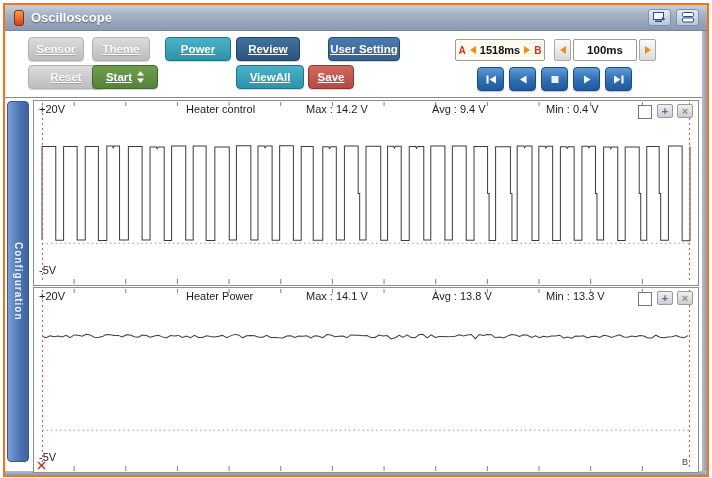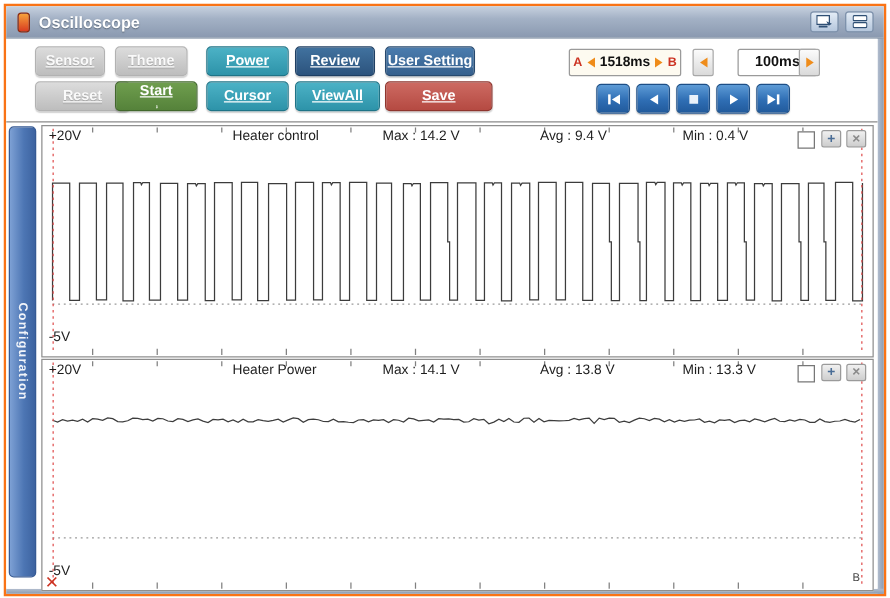--- a/index.html
+++ b/index.html
@@ -17,32 +17,32 @@
   .frame-right{position:absolute;top:26px;right:0;bottom:0;width:5px;background:linear-gradient(90deg,#b3becf,#8d9cb2);}
   .frame-bottom{position:absolute;left:0;right:0;bottom:0;height:4px;background:linear-gradient(#b3becf,#8d9cb2);}
   
   .toolbar{position:absolute;top:26px;left:0;right:5px;height:66px;background:#fff;}
   .btn{position:absolute;height:24px;border-radius:4px;color:#fff;font-weight:bold;font-size:11.5px;
     display:flex;align-items:center;justify-content:center;gap:5px;white-space:nowrap;
     border:1px solid rgba(0,0,0,.25);box-shadow:0 1px 1px rgba(0,0,0,.18);text-decoration:underline;}
   .btn-gray{background:linear-gradient(#dcdcdc,#bdbdbd);border-color:#b2b2b2;color:#fafafa;text-shadow:0 1px 0 #a6a6a6;}
   .btn-teal{background:linear-gradient(#4cb2c6,#2d93a9);border-color:#1f7487;}
   .btn-navy{background:linear-gradient(#41729f,#2c537d);border-color:#1f3f63;}
-  .btn-steel{background:linear-gradient(#4a7cae,#36608d);border-color:#27496e;}
+  .btn-steel{background:linear-gradient(#4a7cae,#36608d);border-color:#27496e;margin-left:20px;}
   .btn-green{background:linear-gradient(#6f9e4e,#55823a);border-color:#42682c;}
   .btn-red{background:linear-gradient(#cd6a62,#b54a42);border-color:#8f352e;}
   .ab-box{position:absolute;left:450px;top:8px;width:90px;height:22px;background:#fdfaf0;border:1px solid #9a9a9a;border-radius:2px;
     display:flex;align-items:center;justify-content:center;gap:4px;font-size:11px;font-weight:bold;color:#111;box-sizing:border-box;}
   .ab-letter{color:#cc3322;font-size:10px;font-weight:bold;}
   .tri-l{width:0;height:0;border-top:4px solid transparent;border-bottom:4px solid transparent;border-right:6px solid #ef8c1a;}
   .tri-r{width:0;height:0;border-top:4px solid transparent;border-bottom:4px solid transparent;border-left:6px solid #ef8c1a;}
   .step-btn{position:absolute;top:8px;width:17px;height:22px;background:linear-gradient(#fbfbfb,#dadada);border:1px solid #a8a8a8;border-radius:2px;
     display:flex;align-items:center;justify-content:center;box-sizing:border-box;padding:0;}
   .interval-box{position:absolute;left:568px;top:8px;width:64px;height:22px;background:#fff;border:1px solid #9a9a9a;border-radius:2px;
-    display:flex;align-items:center;justify-content:center;font-size:11.5px;font-weight:bold;color:#111;box-sizing:border-box;margin-left:17px;}
+    display:flex;align-items:center;justify-content:center;font-size:11.5px;font-weight:bold;color:#111;box-sizing:border-box;}
   .pb{position:absolute;top:36px;width:27px;height:24px;border-radius:4px;border:1px solid #1c4e86;
     background:linear-gradient(#5d9bd6 0%,#2f6eb4 55%,#215a9c 100%);display:flex;align-items:center;justify-content:center;padding:0;box-shadow:0 1px 1px rgba(0,0,0,.25);}
   
   .charts-area{position:absolute;top:92px;left:0;right:5px;bottom:4px;border-top:1px solid #8a8a8a;background:#fff;}
   .sidebar{position:absolute;left:2px;top:3px;bottom:9px;width:22px;border-radius:4px;
     background:linear-gradient(90deg,#7da0d4 0%,#4d76b4 55%,#3d63a0 100%);border:1px solid #365a94;
     display:flex;align-items:center;justify-content:center;box-sizing:border-box;}
   .sidebar span{writing-mode:vertical-rl;font-size:10px;font-weight:bold;color:#f2f5fa;letter-spacing:1px;}
   .panel{position:absolute;left:28px;right:3px;height:184px;border:1px solid #8f8f8f;background:#fff;box-sizing:content-box;}
   .panel svg.plot{position:absolute;left:0;top:0;width:100%;height:100%;}
@@ -92,30 +92,29 @@
   </div>
 
   <div class="toolbar">
     <button class="btn btn-gray" style="left:23px;top:6px;width:56px;">Sensor</button>
     <button class="btn btn-gray" style="left:87px;top:6px;width:58px;">Theme</button>
     <button class="btn btn-teal" style="left:160px;top:6px;width:66px;">Power</button>
     <button class="btn btn-navy" style="left:231px;top:6px;width:64px;">Review</button>
     <button class="btn btn-steel" style="left:303px;top:6px;width:72px;">User Setting</button>
 
     <button class="btn btn-gray" style="left:23px;top:34px;width:76px;">Reset</button>
-    <button class="btn btn-green" style="left:87px;top:34px;width:66px;flex-direction:column;">
+    <button class="btn btn-green" style="left:87px;top:34px;width:66px;">
       <span>Start</span>
       <svg width="7" height="12" viewBox="0 0 7 12">
         <path d="M3.5 0 L0 4.5 L7 4.5 Z" fill="#fff"></path>
         <path d="M0 7.5 L7 7.5 L3.5 12 Z" fill="#fff"></path>
       </svg>
     </button>
-    <button class="btn btn-teal" style="left:160px;top:34px;width:66px;">Cursor</button>
     <button class="btn btn-teal" style="left:231px;top:34px;width:68px;">ViewAll</button>
-    <button class="btn btn-red" style="left:303px;top:34px;width:86px;">Save</button>
+    <button class="btn btn-red" style="left:303px;top:34px;width:46px;">Save</button>
 
     <div class="ab-box">
       <span class="ab-letter">A</span>
       <span class="tri-l"></span>
       <span>1518ms</span>
       <span class="tri-r"></span>
       <span class="ab-letter">B</span>
     </div>
     <button class="step-btn" style="left:549px;">
       <span class="tri-l"></span>

